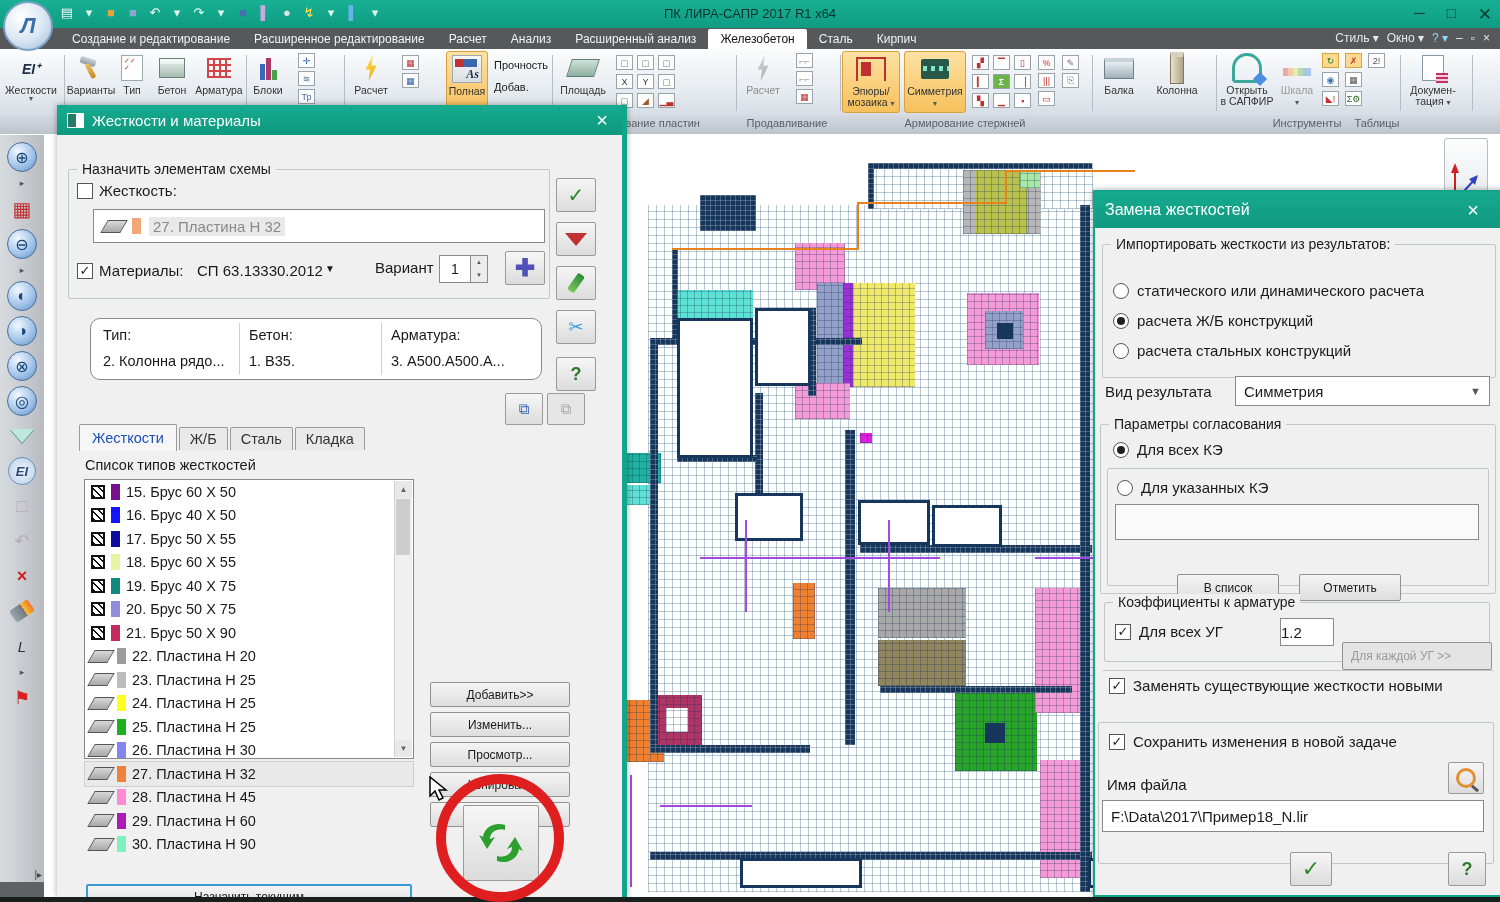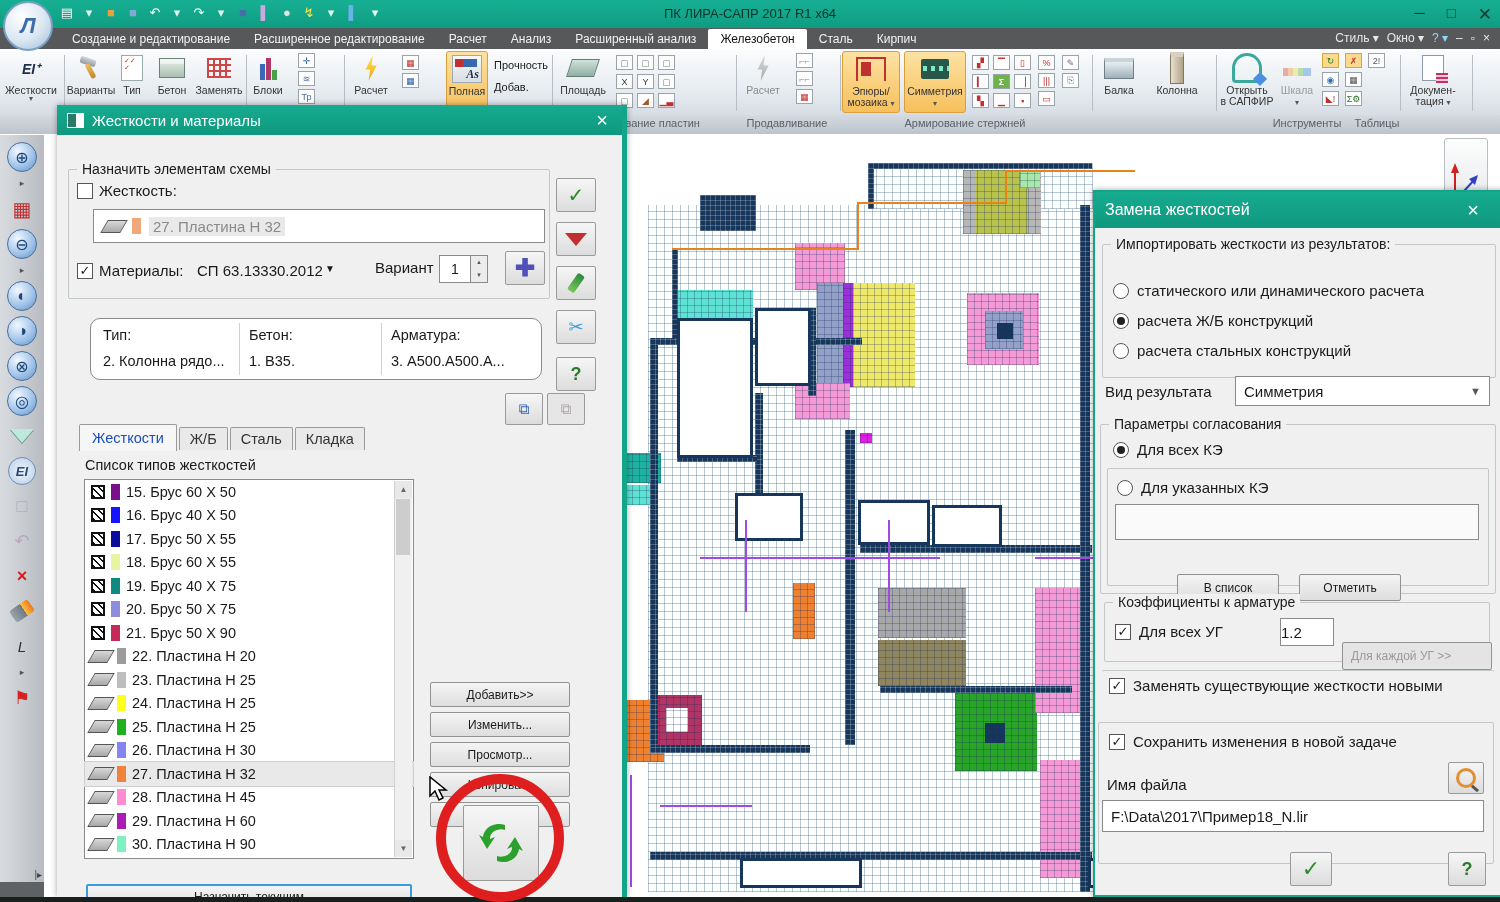--- a/index.html
+++ b/index.html
@@ -204,21 +204,21 @@
     <div class="rbtn" style="left:88px;width:40px;">
         <span class="ric">
           <span class="i-cube"></span>
         </span>
         <span class="rlbl">Бетон</span>
       </div>
     <div class="rbtn" style="left:128px;">
         <span class="ric">
           <span class="i-grid"></span>
         </span>
-        <span class="rlbl">Заменять</span>
+        <span class="rlbl">Арматура</span>
       </div>
   </div>
   <div class="rgroup" style="left:246px;width:96px;">
     <div class="rbtn" style="left:0;width:44px;">
         <span class="ric">
           <span class="i-chart">
             <i style="height:16px;background:#3a68b8;"></i>
             <i style="height:22px;background:#b03868;"></i>
             <i style="height:10px;background:#48a048;"></i>
           </span>
@@ -577,21 +577,21 @@
       </div>
 
     <div class="dtabs" style="left:22px;top:288px;">
       <span class="dtab active">Жесткости</span>
       <span class="dtab">Ж/Б</span>
       <span class="dtab">Сталь</span>
       <span class="dtab">Кладка</span>
     </div>
     <span class="lbl" style="left:28px;top:322px;font-size:14.5px;">Список типов жесткостей</span>
 
-    <div class="listbox" style="left:27px;top:344px;width:330px;height:380px;" id="stifflist">
+    <div class="listbox" style="left:27px;top:344px;width:330px;height:280px;" id="stifflist">
       <div class="lrow">
           <span class="brus"></span>
           <span class="chip" style="background: rgb(122, 15, 142);"></span>
           <span>15. Брус 60 X 50</span>
         </div>
         <div class="lrow">
           <span class="brus"></span>
           <span class="chip" style="background: rgb(20, 20, 255);"></span>
           <span>16. Брус 40 X 50</span>
         </div>

